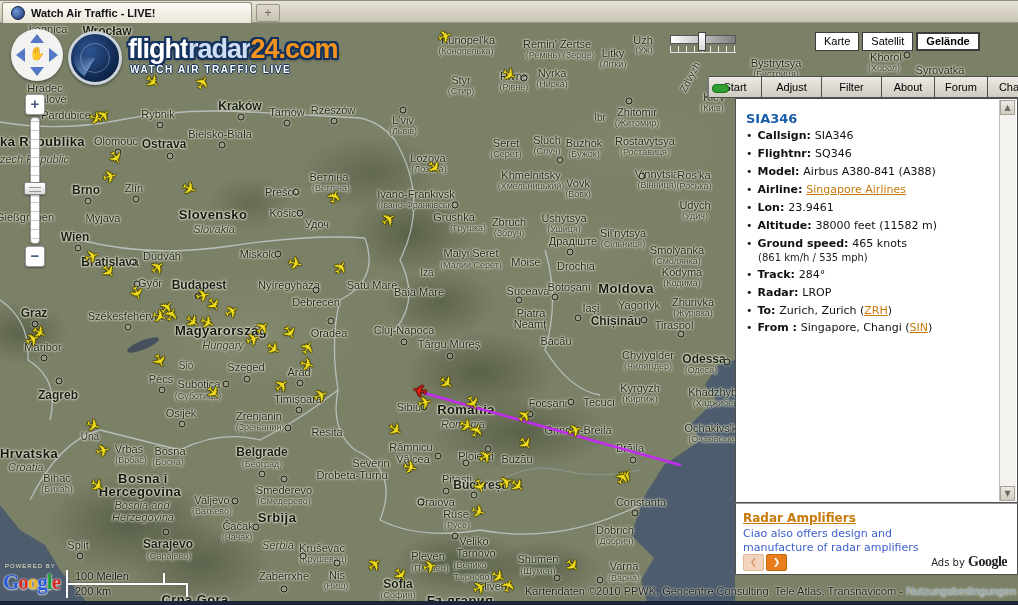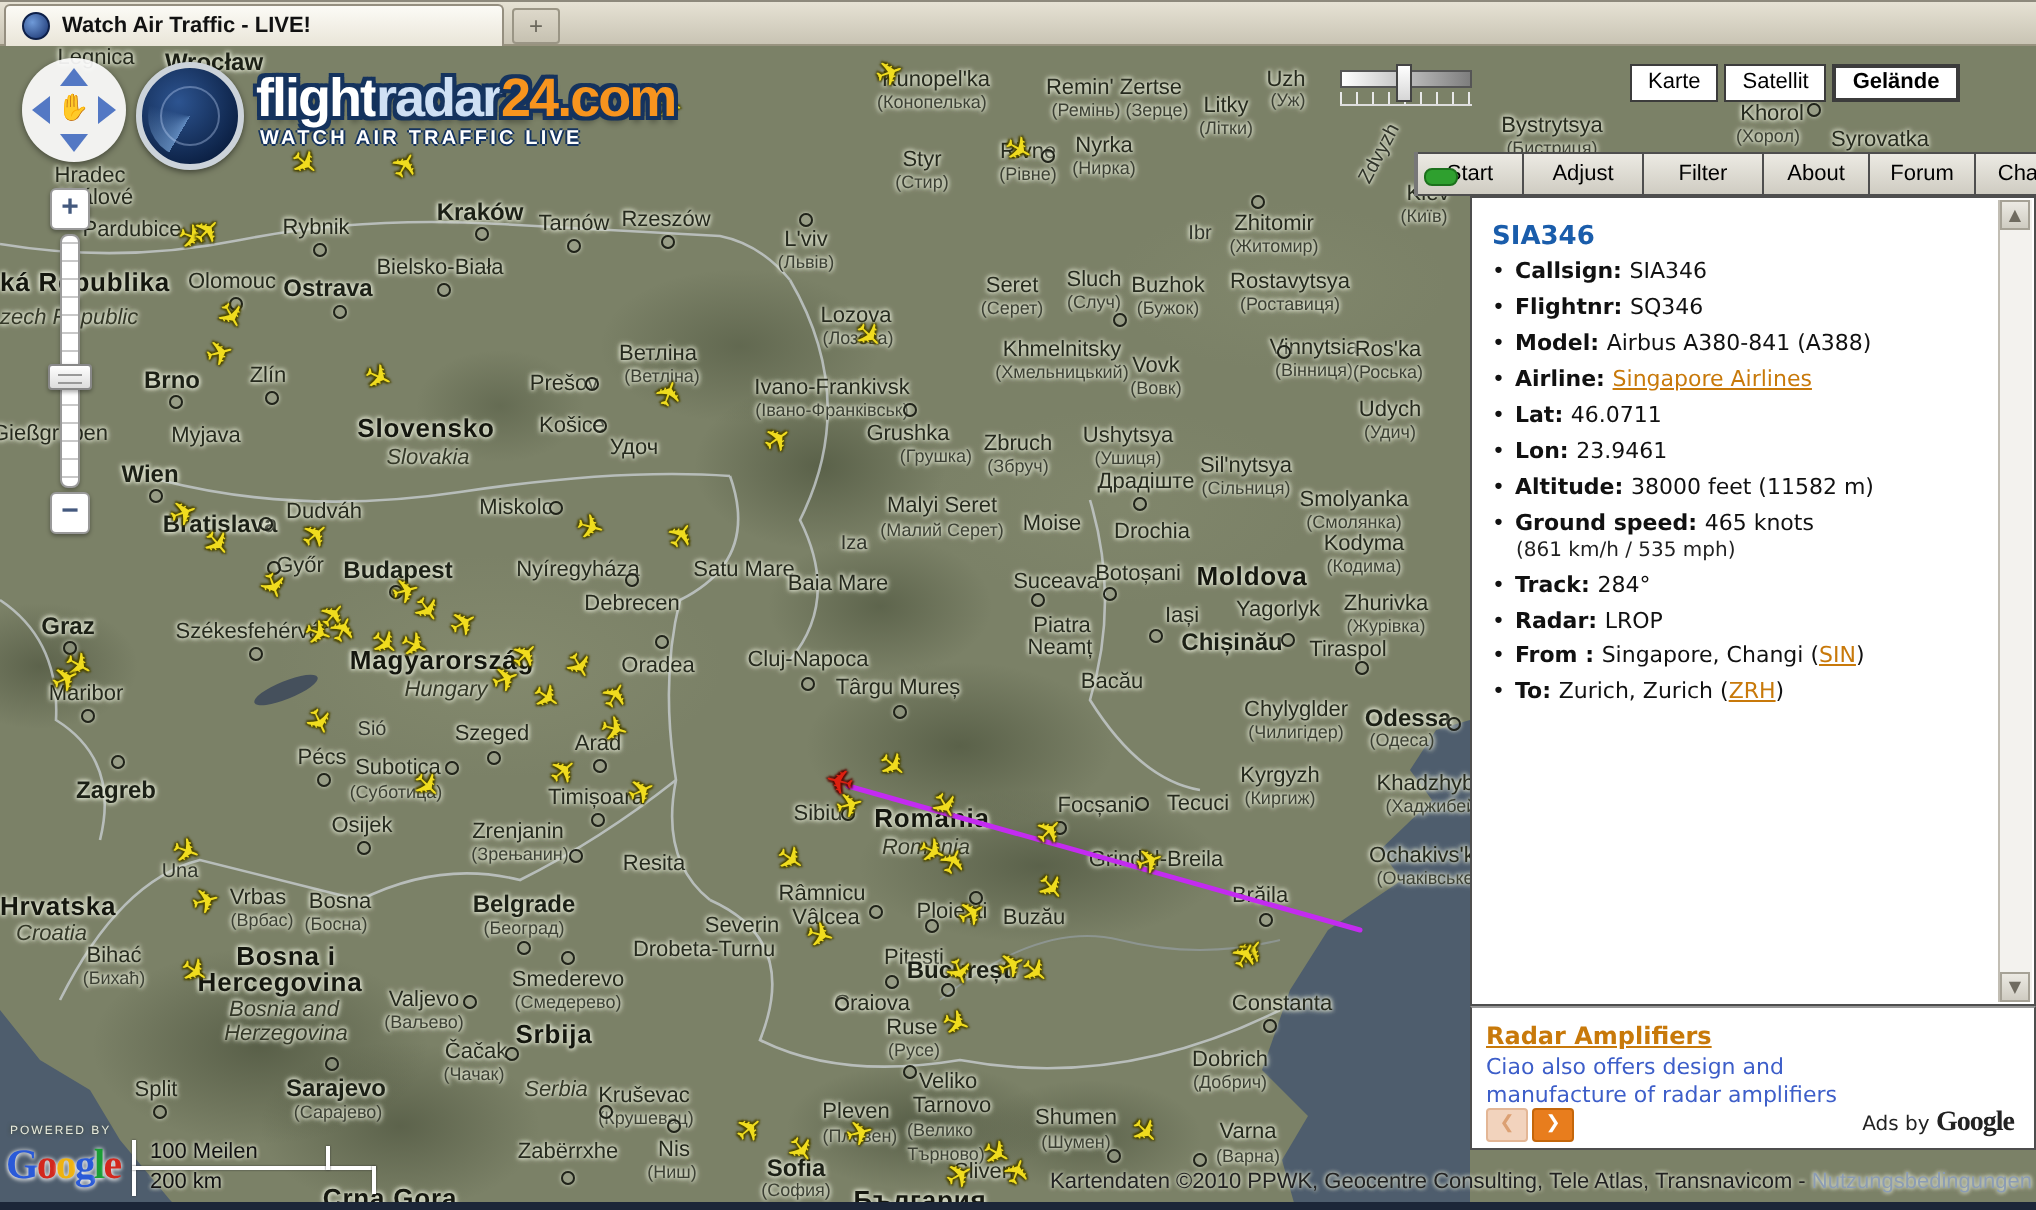--- a/index.html
+++ b/index.html
@@ -573,28 +573,27 @@
       <div class="mtab" style="width: 46px;">Chat</div>
   </div>
 
   <div id="details">
     <div id="ptitle">SIA346</div>
     <ul id="fields">
         <li><span class="bu">•</span><b>Callsign: </b>SIA346</li>
         <li><span class="bu">•</span><b>Flightnr: </b>SQ346</li>
         <li><span class="bu">•</span><b>Model: </b>Airbus A380-841 (A388)</li>
         <li><span class="bu">•</span><b>Airline: </b><a href="#">Singapore Airlines</a></li>
-        <li><span class="bu">•</span><b>Lat: </b>46.0711</li>
         <li><span class="bu">•</span><b>Lon: </b>23.9461</li>
         <li><span class="bu">•</span><b>Altitude: </b>38000 feet (11582 m)</li>
         <li><span class="bu">•</span><b>Ground speed: </b>465 knots<div class="note">(861 km/h / 535 mph)</div></li>
         <li><span class="bu">•</span><b>Track: </b>284°</li>
         <li><span class="bu">•</span><b>Radar: </b>LROP</li>
+        <li><span class="bu">•</span><b>To: </b>Zurich, Zurich (<a href="#">ZRH</a>)</li>
         <li><span class="bu">•</span><b>From : </b>Singapore, Changi (<a href="#">SIN</a>)</li>
-        <li><span class="bu">•</span><b>To: </b>Zurich, Zurich (<a href="#">ZRH</a>)</li>
       </ul>
     <div id="scroll">
       <div class="sbtn" id="sup">▲</div>
       <div class="sbtn" id="sdn">▼</div>
     </div>
   </div>
 
   <div id="adbox">
     <a href="#" id="adtitle">Radar Amplifiers</a>
     <div class="adline" id="adl0">Ciao also offers design and</div>

